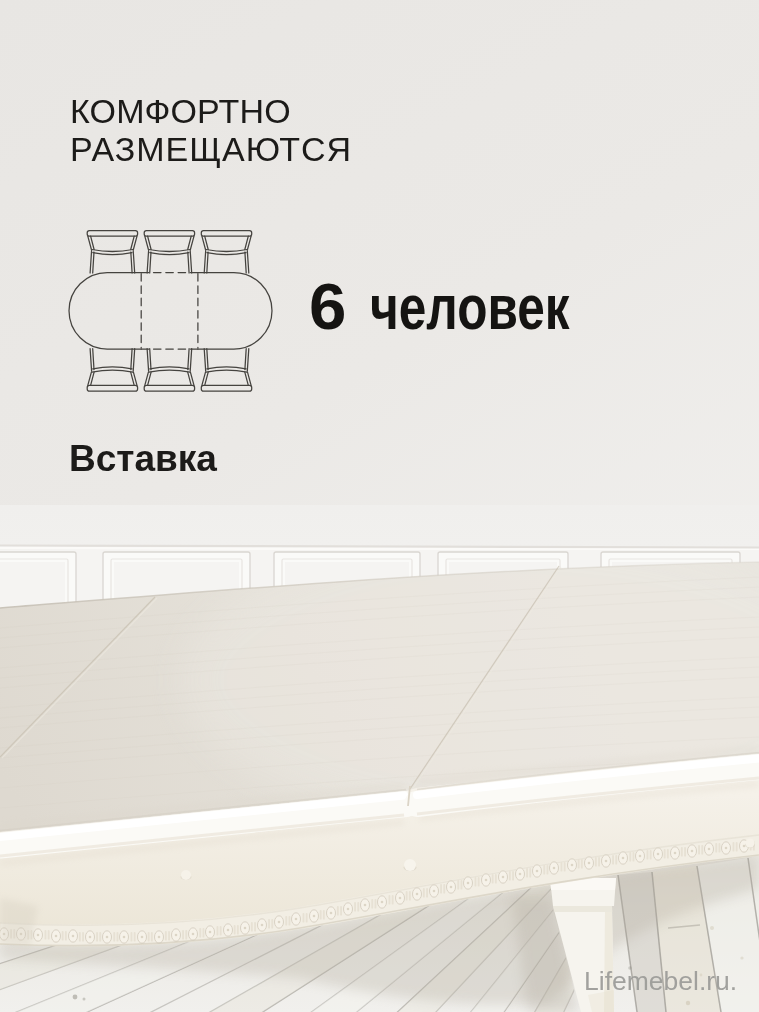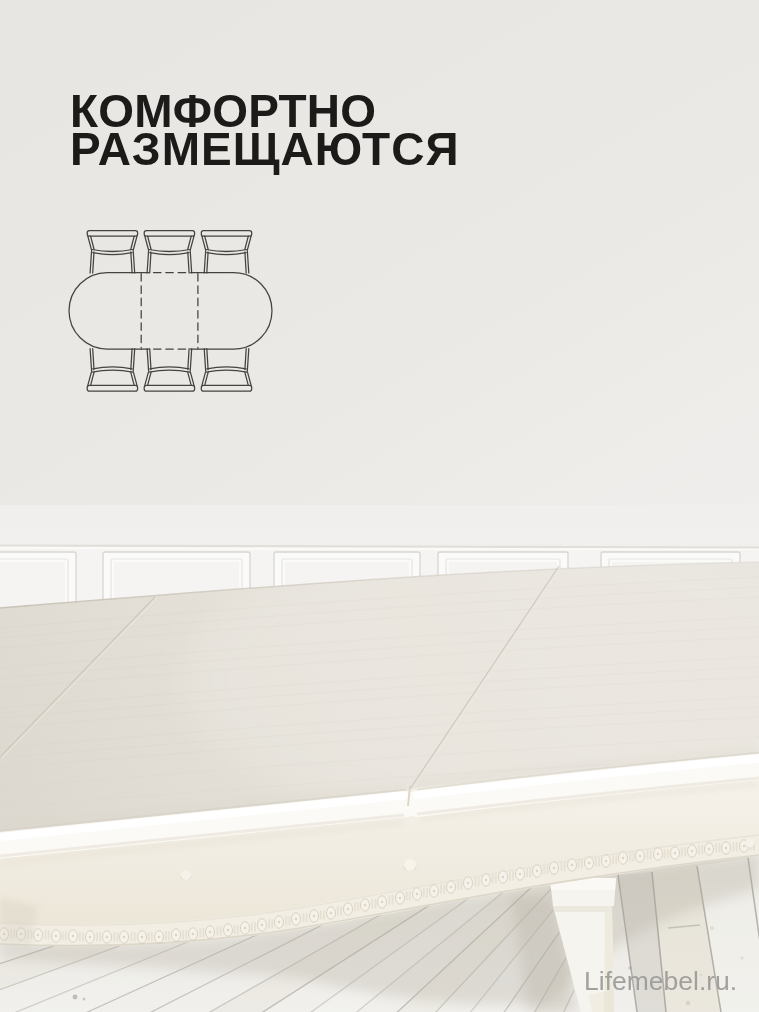--- a/index.html
+++ b/index.html
@@ -2,21 +2,21 @@
 <html lang="ru"><head><meta charset="utf-8">
 <style>
 html,body{margin:0;padding:0}
 #card{position:relative;width:759px;height:1012px;overflow:hidden;
  font-family:"Liberation Sans",sans-serif;
  background:linear-gradient(150deg,#e8e6e3 0%,#ebe9e6 40%,#f1f0ee 75%,#f3f2f0 100%)}
 .abs{position:absolute}
 </style></head><body>
 <div id="card">
 
-<div class="abs" style="left:70px;top:92px;font-size:46px;font-weight:bold;line-height:38px;color:#1c1b19;letter-spacing:0.2px">КОМФОРТНО<br><span style="letter-spacing:1px">РАЗМЕЩАЮТСЯ</span></div>
+<div class="abs" style="left:70px;top:92px;font-size:34px;font-weight:normal;line-height:38px;color:#1c1b19;letter-spacing:0.2px">КОМФОРТНО<br><span style="letter-spacing:1px">РАЗМЕЩАЮТСЯ</span></div>
 
 <svg class="abs" style="left:0;top:0" width="759" height="520" viewBox="0 0 759 520" fill="none" stroke="#45433f" stroke-width="1.25" stroke-linecap="round">
 
 <g>
         <rect x="87.2" y="230.5" width="50.4" height="5.7" rx="2.2"></rect>
 <path d="M87.8,236.2 L91.4,249.5"></path>
 <path d="M90.6,236.2 L94.1,249.5"></path>
 <path d="M137.0,236.2 L133.4,249.5"></path>
 <path d="M134.2,236.2 L130.7,249.5"></path>
 <path d="M91.9,249.5 Q112.4,253.5 132.9,249.5"></path>
@@ -103,21 +103,23 @@
 <path d="M248.3,385.4 L244.8,372.1"></path>
 <path d="M206.0,372.1 Q226.5,368.1 247.0,372.1"></path>
 <path d="M206.9,368.9 Q226.5,364.9 246.1,368.9"></path>
 <path d="M205.7,371.1 L204.2,348.6"></path>
 <path d="M208.1,369.6 L206.8,348.6"></path>
 <path d="M247.3,371.1 L248.8,348.6"></path>
 <path d="M244.9,369.6 L246.2,348.6"></path>
       </g>
 </svg>
 
-
+<div class="abs" style="left:309px;top:280px;line-height:60px;font-weight:bold;color:#151412;font-size:60px"><span style="display:inline-block;transform:scale(1.12,1.08);transform-origin:0 100%">6</span><span style="display:inline-block;font-size:59px;transform:scale(0.84,1.06);transform-origin:0 100%;margin-left:28px">человек</span></div>
+
+<div class="abs" style="left:69px;top:440px;line-height:37px;font-size:37px;font-weight:bold;color:#1c1b19">Вставка</div>
 
 
 <svg class="abs" style="left:0;top:505px" width="759" height="507" viewBox="0 505 759 507">
 <defs>
 <linearGradient id="wallg" x1="0" y1="505" x2="0" y2="625" gradientUnits="userSpaceOnUse">
 <stop offset="0" stop-color="#f0efed"></stop>
           <stop offset="0.35" stop-color="#f1f0ee"></stop>
           <stop offset="1" stop-color="#f6f5f3"></stop>
         </linearGradient>
 <linearGradient id="topg" x1="40" y1="850" x2="560" y2="590" gradientUnits="userSpaceOnUse">

